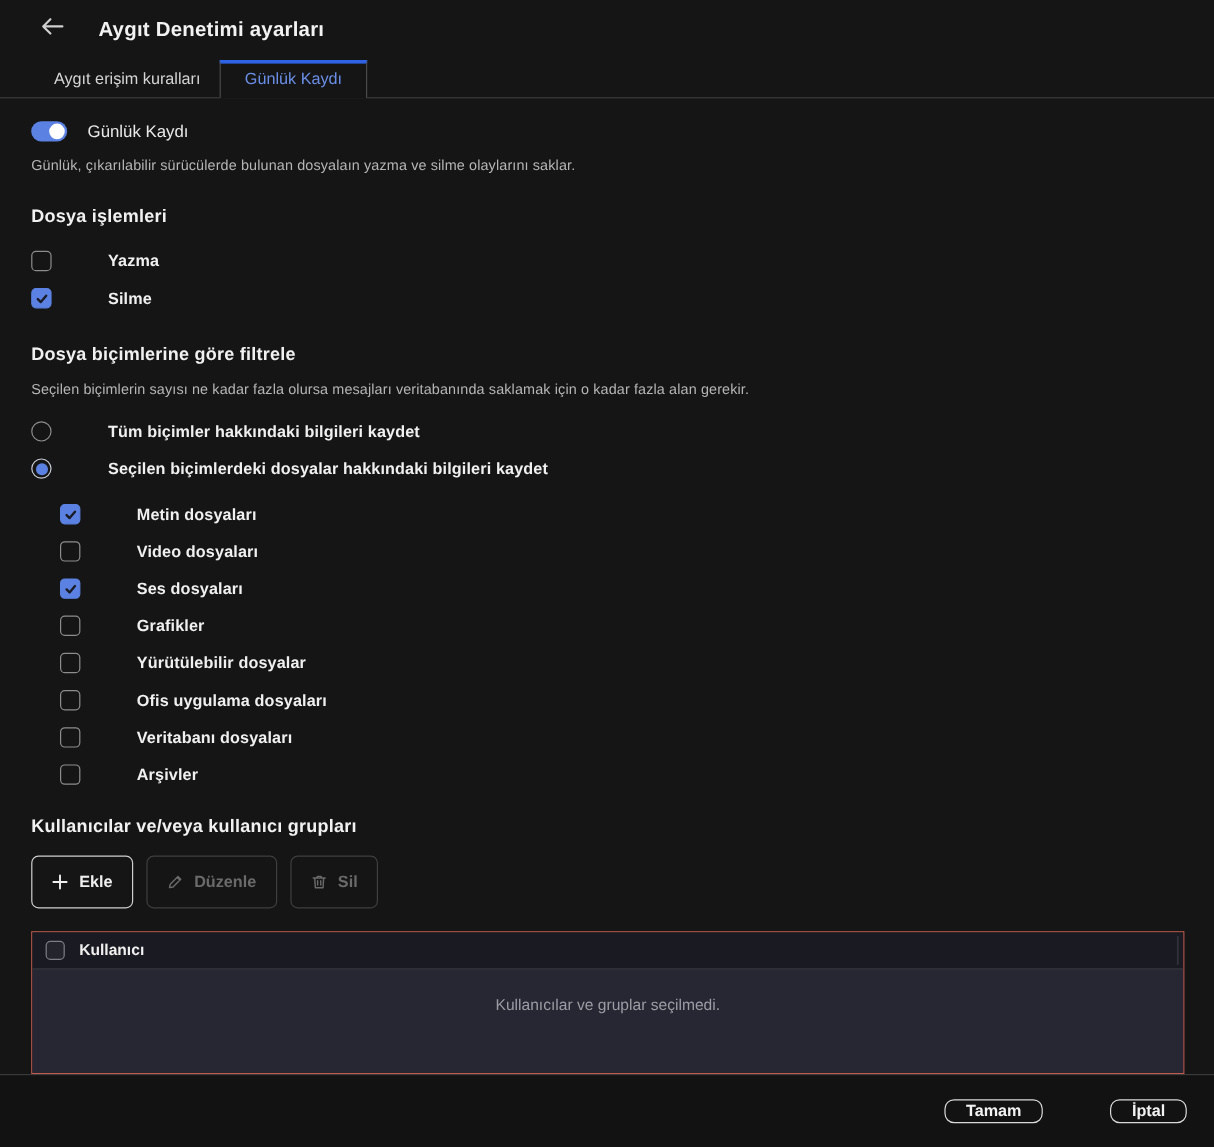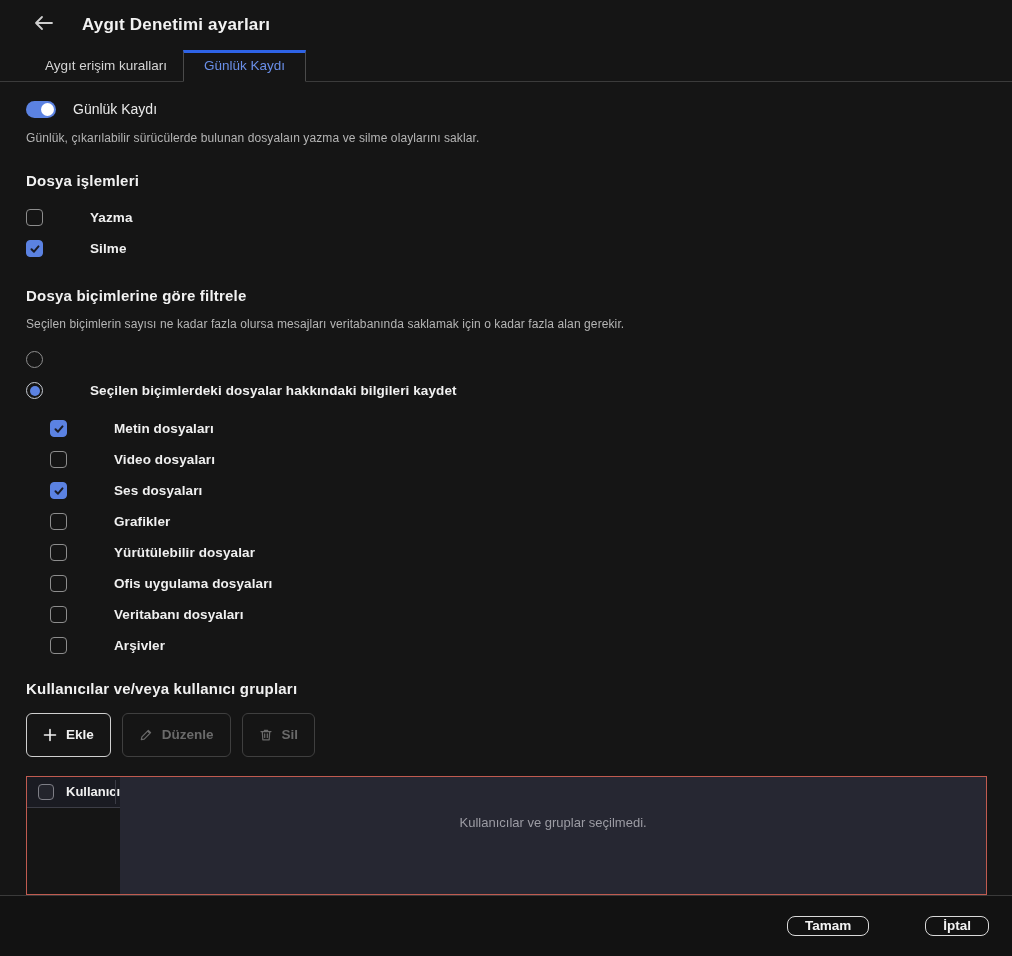--- a/index.html
+++ b/index.html
@@ -77,21 +77,21 @@
     border:1px solid #cfcfcf; border-radius:6px; background:transparent;
     font-size:13.5px; font-weight:600; color:#f0f0f0; cursor:pointer;
     font-family:"Liberation Sans", sans-serif;
   }
   .tb-btn .ticon { display:flex; align-items:center; }
   .tb-btn.disabled { border-color:#3f3f3f; color:#6a6a6a; cursor:default; }
   .tb-btn.disabled .ticon { color:#6a6a6a; }
   .tb-btn:not(.disabled) .ticon { color:#f0f0f0; }
 
   
-  .users-table { margin-top:19px; border:1px solid #c05b50; height:119px; display:flex; flex-direction:row; }
+  .users-table { margin-top:19px; border:1px solid #c05b50; height:119px; display:flex; flex-direction:column; }
   .users-table .thead {
     height:31px; background:#1a1b22; display:flex; align-items:center; padding-left:11px;
     border-bottom:1px solid #3c3d46; position:relative;
   }
   .users-table .thead::after { content:""; position:absolute; right:4px; top:3px; bottom:3px; width:1px; background:#3a3b44; }
   .th-label { margin-left:12px; font-size:13px; font-weight:700; color:#f0f0f0; }
   .thead .checkbox { width:16px; height:16px; border-color:#7e7e86; background:#23242c; }
   .users-table .tbody {
     flex:1; background:#262732; display:flex; align-items:center; justify-content:center;
     padding-bottom:26px;
@@ -155,20 +155,21 @@
           </svg>
       </div>
       <div class="opt-label">Silme</div>
     </div>
 
     <div class="section-heading h-formats">Dosya biçimlerine göre filtrele</div>
     <div class="desc">Seçilen biçimlerin sayısı ne kadar fazla olursa mesajları veritabanında saklamak için o kadar fazla alan gerekir.</div>
 
     <div class="radio-row first">
       <div class="radio"></div>
+      <div class="opt-label">Tüm biçimler hakkındaki bilgileri kaydet</div>
     </div>
     <div class="radio-row">
       <div class="radio selected">
           <div class="dot"></div>
         </div>
       <div class="opt-label">Seçilen biçimlerdeki dosyalar hakkındaki bilgileri kaydet</div>
     </div>
 
     <div id="format-list">
         <div class="check-row indent first">

